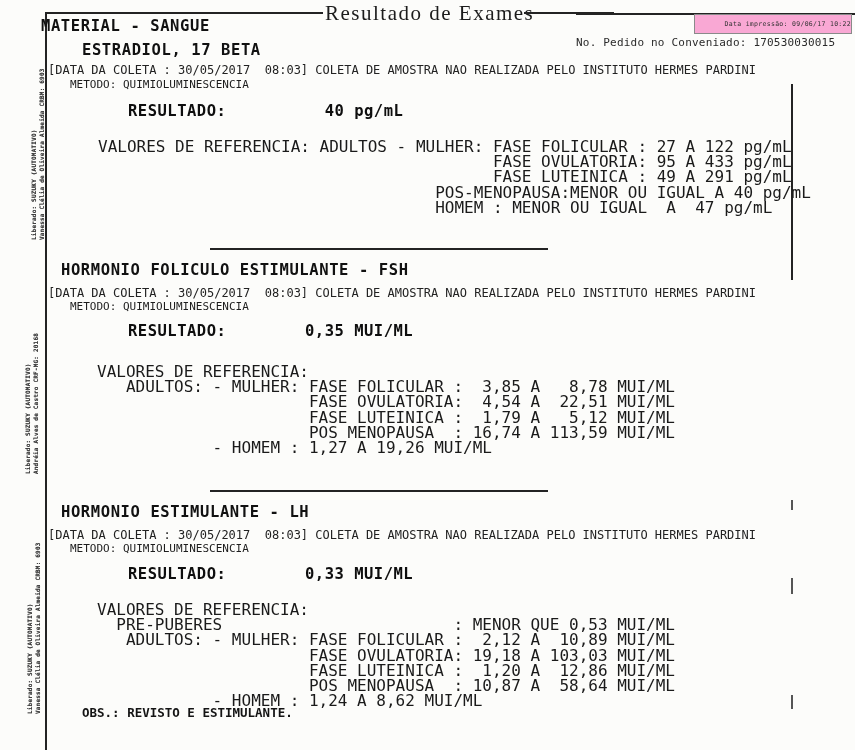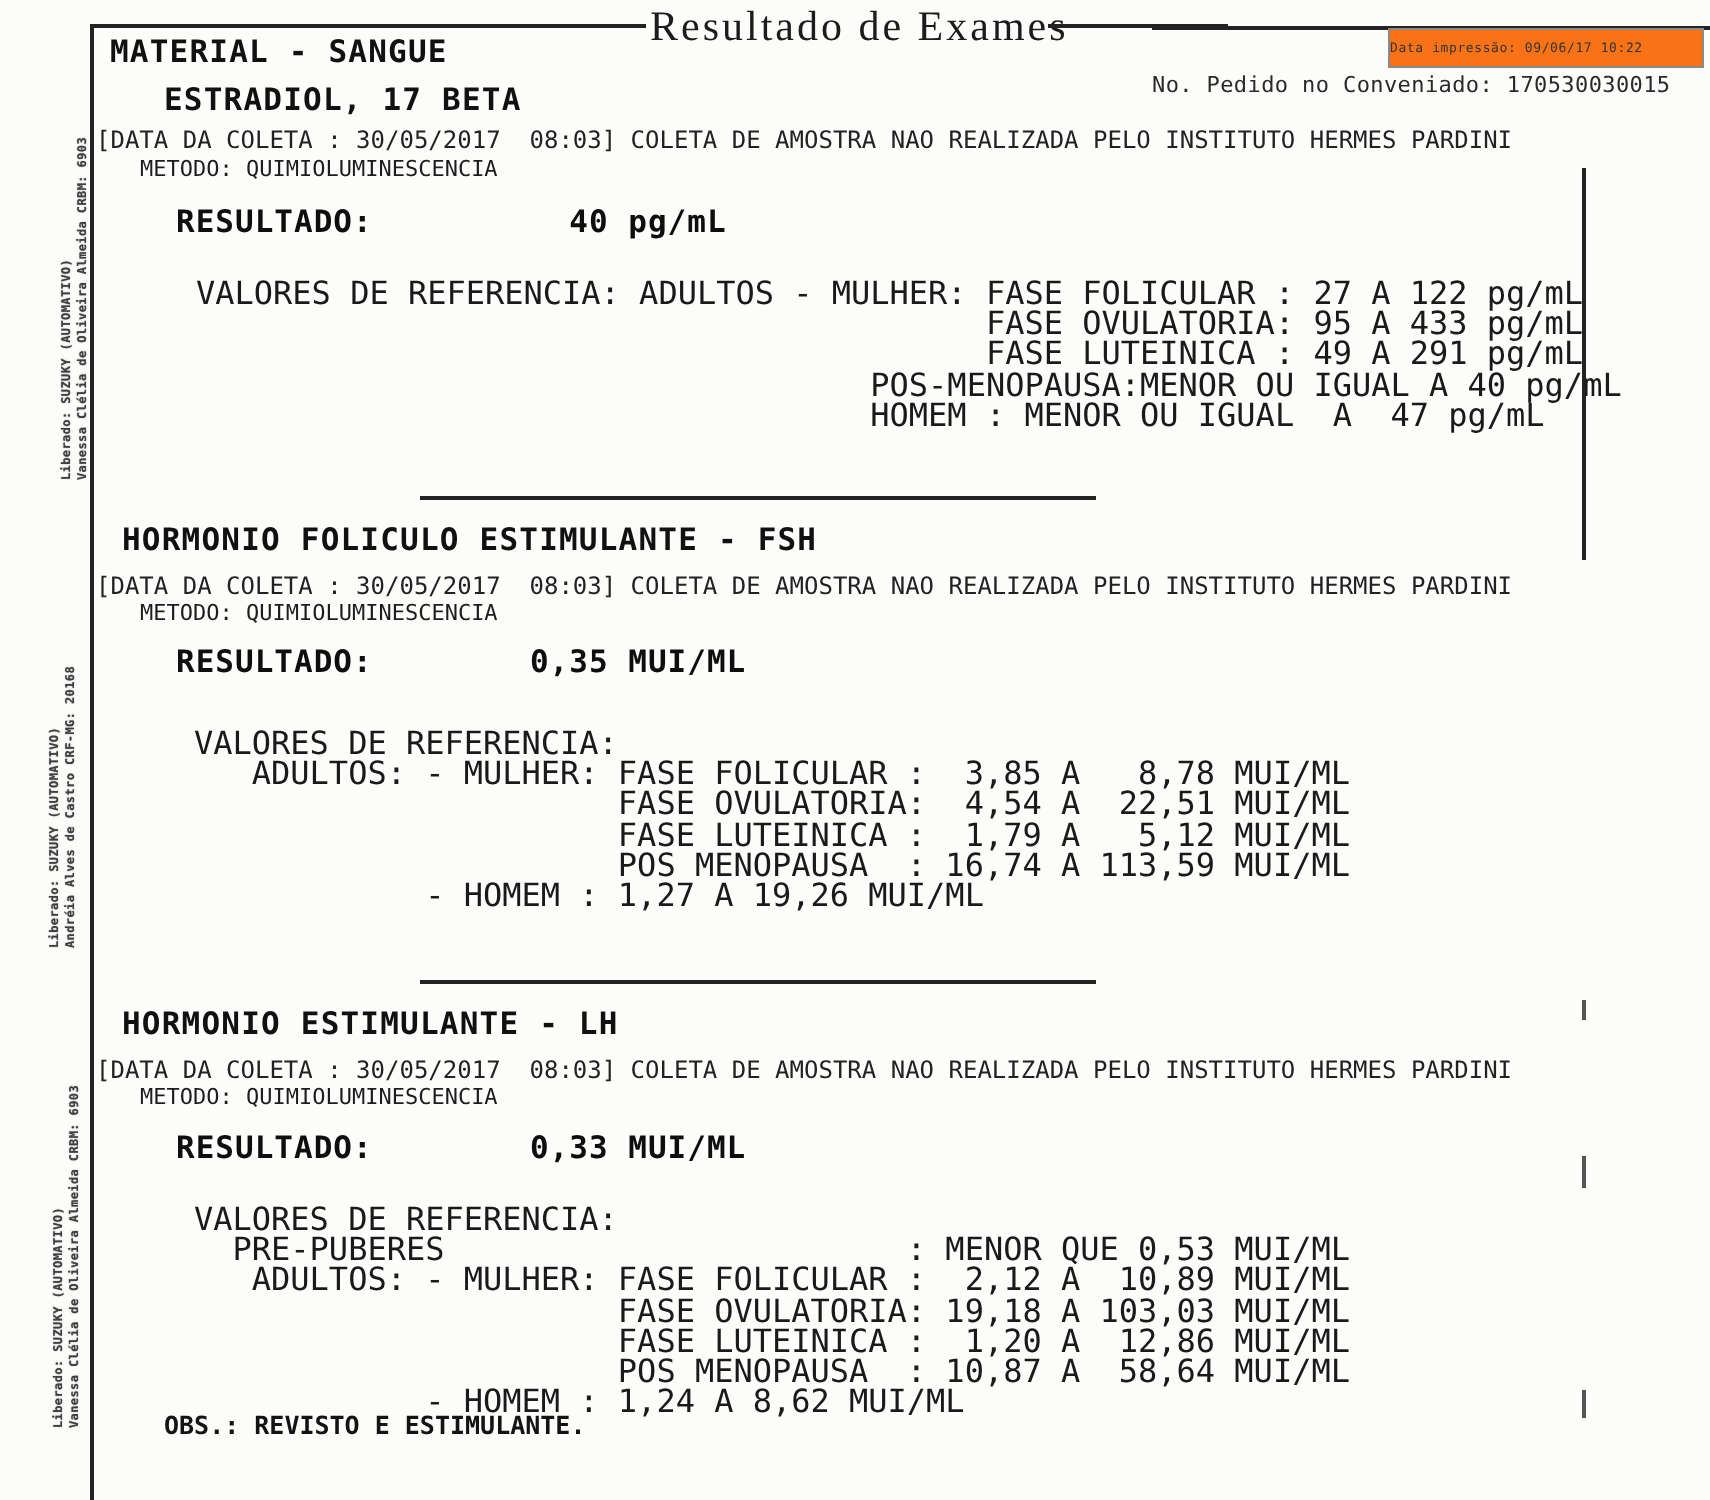--- a/index.html
+++ b/index.html
@@ -13,31 +13,31 @@
   .vline { position:absolute; background:#232323; width:2px; }
   .tick  { position:absolute; background:#555;    width:2px; }
   .doc-title {
     position:absolute; font-family:"Liberation Serif","DejaVu Serif",serif;
     font-size:21px; letter-spacing:1.5px; color:#1c1c1c; white-space:pre;
   }
   .order-no {
     position:absolute; font-size:11px; letter-spacing:0.2px; color:#2a2a2a; white-space:pre;margin-top:36px;
   }
   .date-box {
-    position:absolute; border:1px solid #8a8a8a; background:#f97316;
-    display:flex; align-items:center; justify-content:flex-start;
+    position:absolute; border:1px solid #8a8a8a; background:#f9a8d4;
+    display:flex; align-items:center; justify-content:flex-end;
   }
   .date-box span { font-size:6.5px; color:#333; letter-spacing:0.3px; white-space:pre; }
   .h-main {
     position:absolute; font-weight:bold; font-size:15.5px;
     letter-spacing:0.6px; white-space:pre; color:#111;
   }
   .coleta { position:absolute; font-size:12px; white-space:pre; color:#222; }
   .metodo { position:absolute; font-size:11px; white-space:pre; color:#1d1d1d; }
-  .result { position:absolute; font-weight:bold; font-size:15.5px; letter-spacing:0.5px; white-space:pre; color:#0e0e0e; }
+  .result { position:absolute; font-weight:bold; font-size:15.5px; letter-spacing:0.5px; white-space:pre; color:#0e0e0e;margin-left:40px; }
   .refpre {
     position:absolute; margin:0; font-family:inherit;
     font-size:16px; line-height:15.2px; white-space:pre; color:#1a1a1a;
   }
   .obs { position:absolute; font-size:12.5px; font-weight:bold; white-space:pre; color:#141414; }
   .stamp { position:absolute; width:16px; }
   .stamp-inner {
     position:absolute; left:0; top:100%;
     transform-origin:0 0; transform:rotate(-90deg);
     white-space:nowrap; font-size:6px; line-height:7.5px;
@@ -59,21 +59,21 @@
   <div class="date-box" style="left:694px; top:14px; width:156px; height:18px;">
     <span>Data impressão: 09/06/17 10:22</span>
   </div>
 
   <div class="vline" style="left:45px; top:12px; height:738px;"></div>
   <div class="vline" style="left:791px; top:84px; height:196px;"></div>
   <div class="tick" style="left:791px; top:500px; height:10px;"></div>
   <div class="tick" style="left:791px; top:578px; height:16px;"></div>
   <div class="tick" style="left:791px; top:695px; height:14px;"></div>
 
-  <div class="h-main" style="left:55px; top:17px;">MATERIAL - SANGUE</div>
+  <div class="h-main" style="left:41px; top:17px;">MATERIAL - SANGUE</div>
 
   <div class="h-main" style="left:61px; top:41px;margin-left:21px;">ESTRADIOL, 17 BETA</div>
   <div class="coleta" style="left:48px; top:63px;">[DATA DA COLETA : 30/05/2017  08:03] COLETA DE AMOSTRA NAO REALIZADA PELO INSTITUTO HERMES PARDINI</div>
   <div class="metodo" style="left:70px; top:78px;">METODO: QUIMIOLUMINESCENCIA</div>
   <div class="result" style="left:88px; top:102px;">RESULTADO:          40 pg/mL</div>
   <pre class="refpre" style="left:98px; top:139px;">VALORES DE REFERENCIA: ADULTOS - MULHER: FASE FOLICULAR : 27 A 122 pg/mL
                                          FASE OVULATORIA: 95 A 433 pg/mL
                                          FASE LUTEINICA : 49 A 291 pg/mL
                                    POS-MENOPAUSA:MENOR OU IGUAL A 40 pg/mL
                                    HOMEM : MENOR OU IGUAL  A  47 pg/mL</pre>

